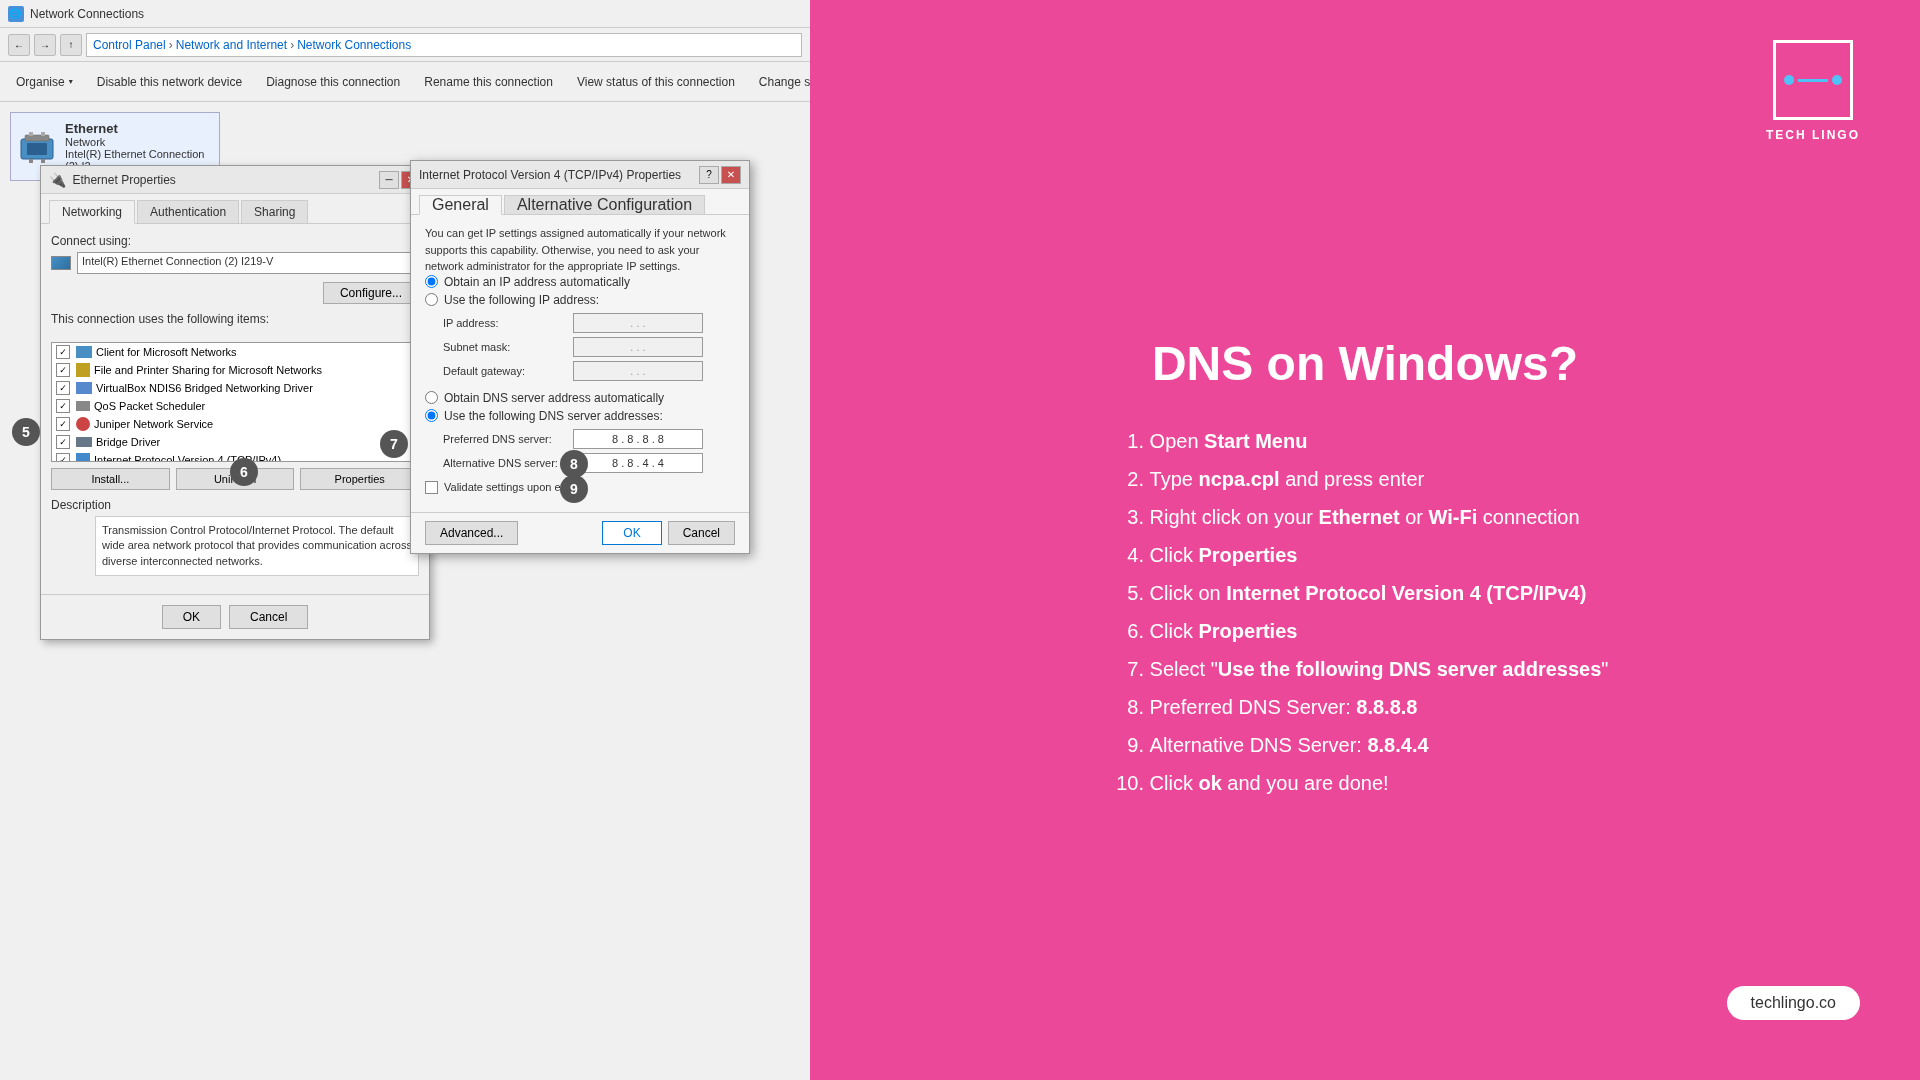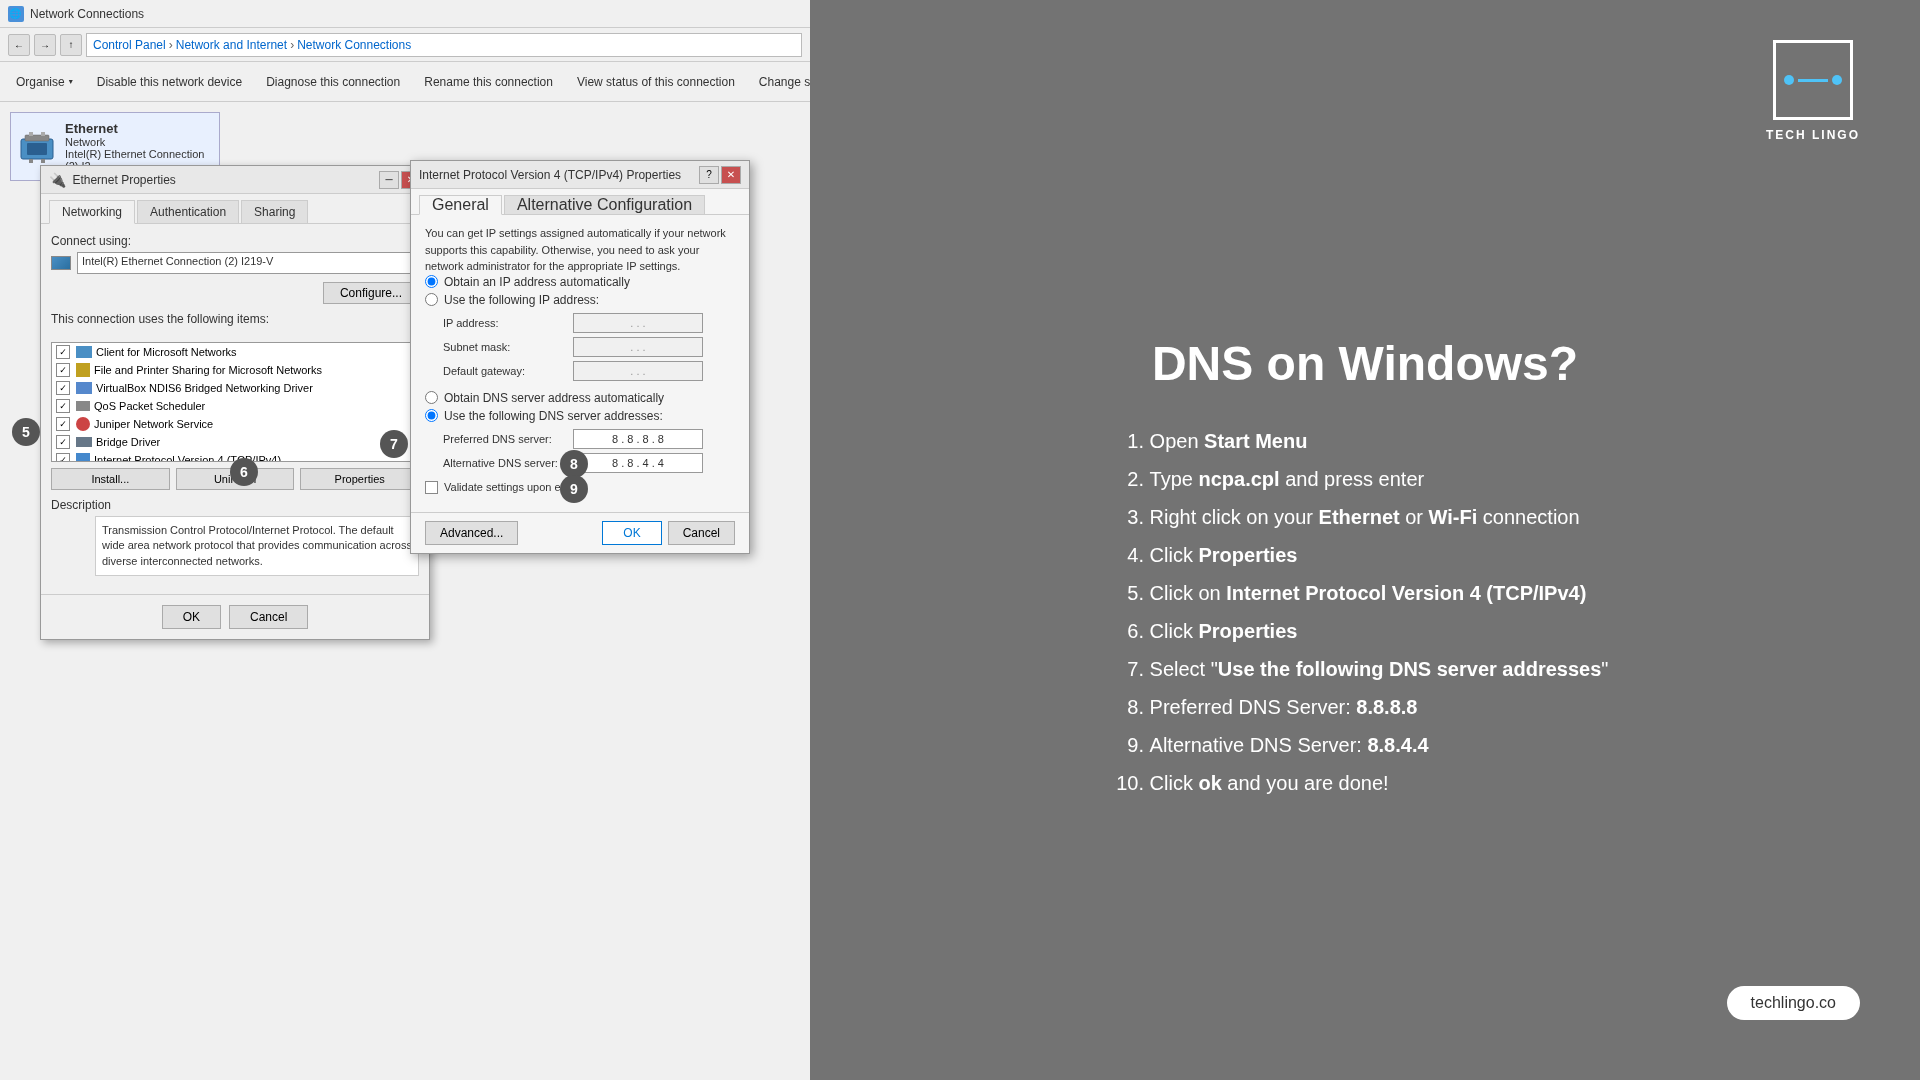--- a/index.html
+++ b/index.html
@@ -432,21 +432,21 @@
       padding: 4px 14px;
       font-size: 12px;
       background: #e0e0e0;
       border: 1px solid #aaa;
       cursor: pointer;
     }
 
     
     .right-panel {
       flex: 1;
-      background: #737373;
+      background: #ec4899;
       display: flex;
       flex-direction: column;
       align-items: center;
       justify-content: center;
       padding: 40px;
       position: relative;
     }
 
     
     .logo-area {

